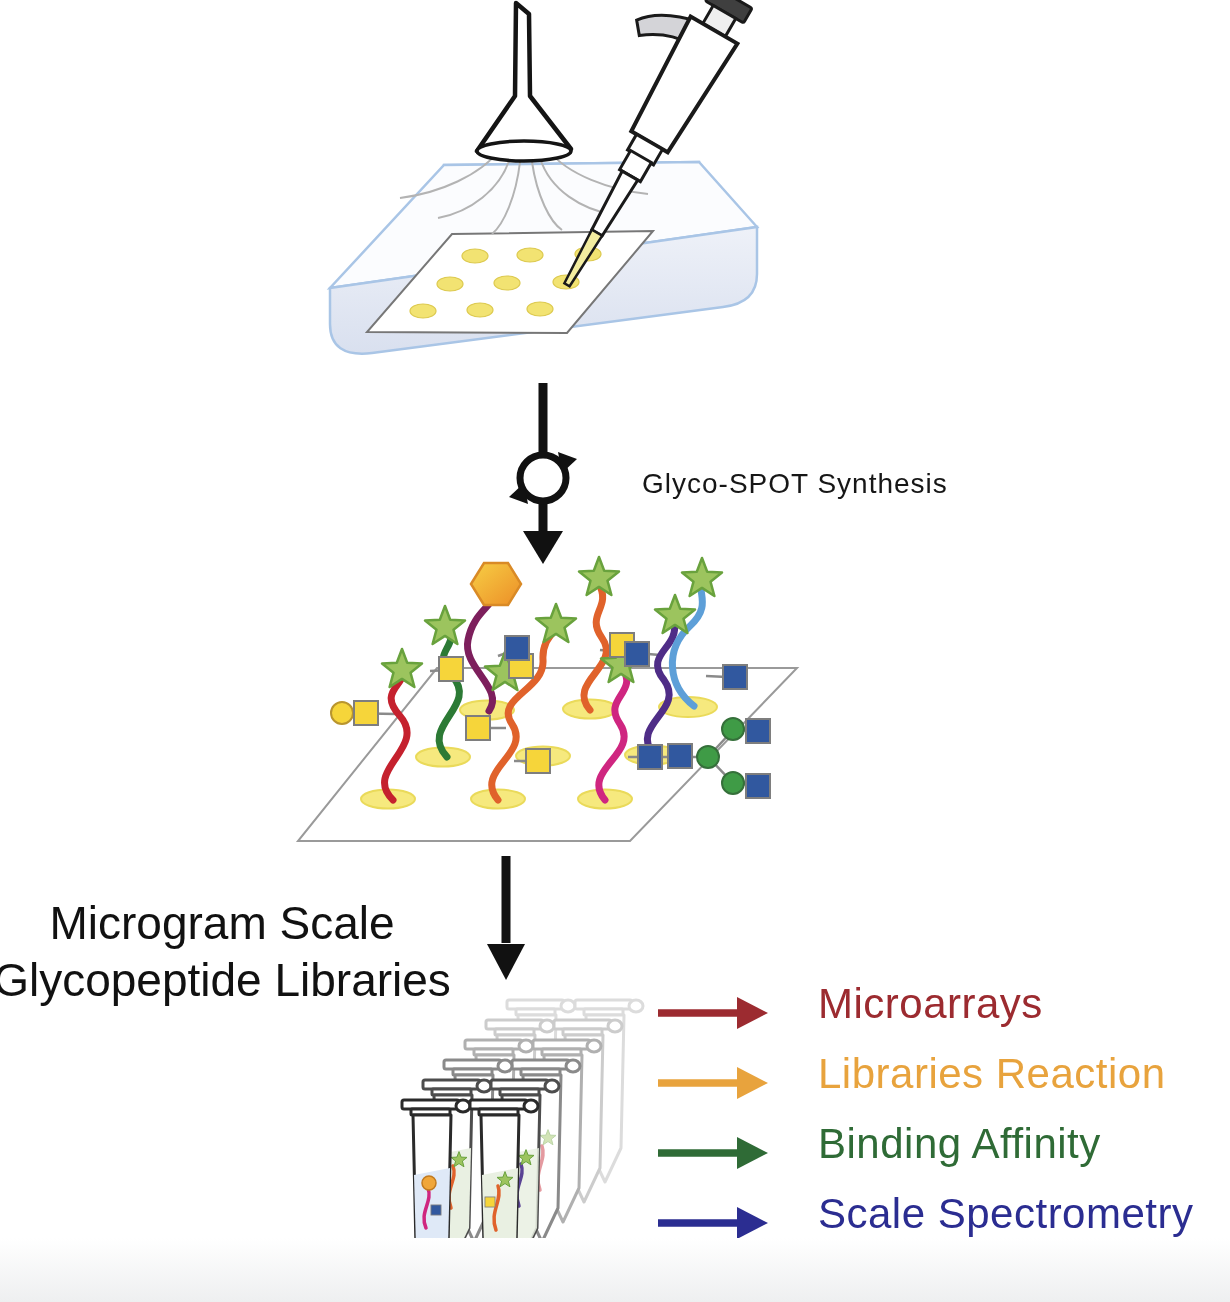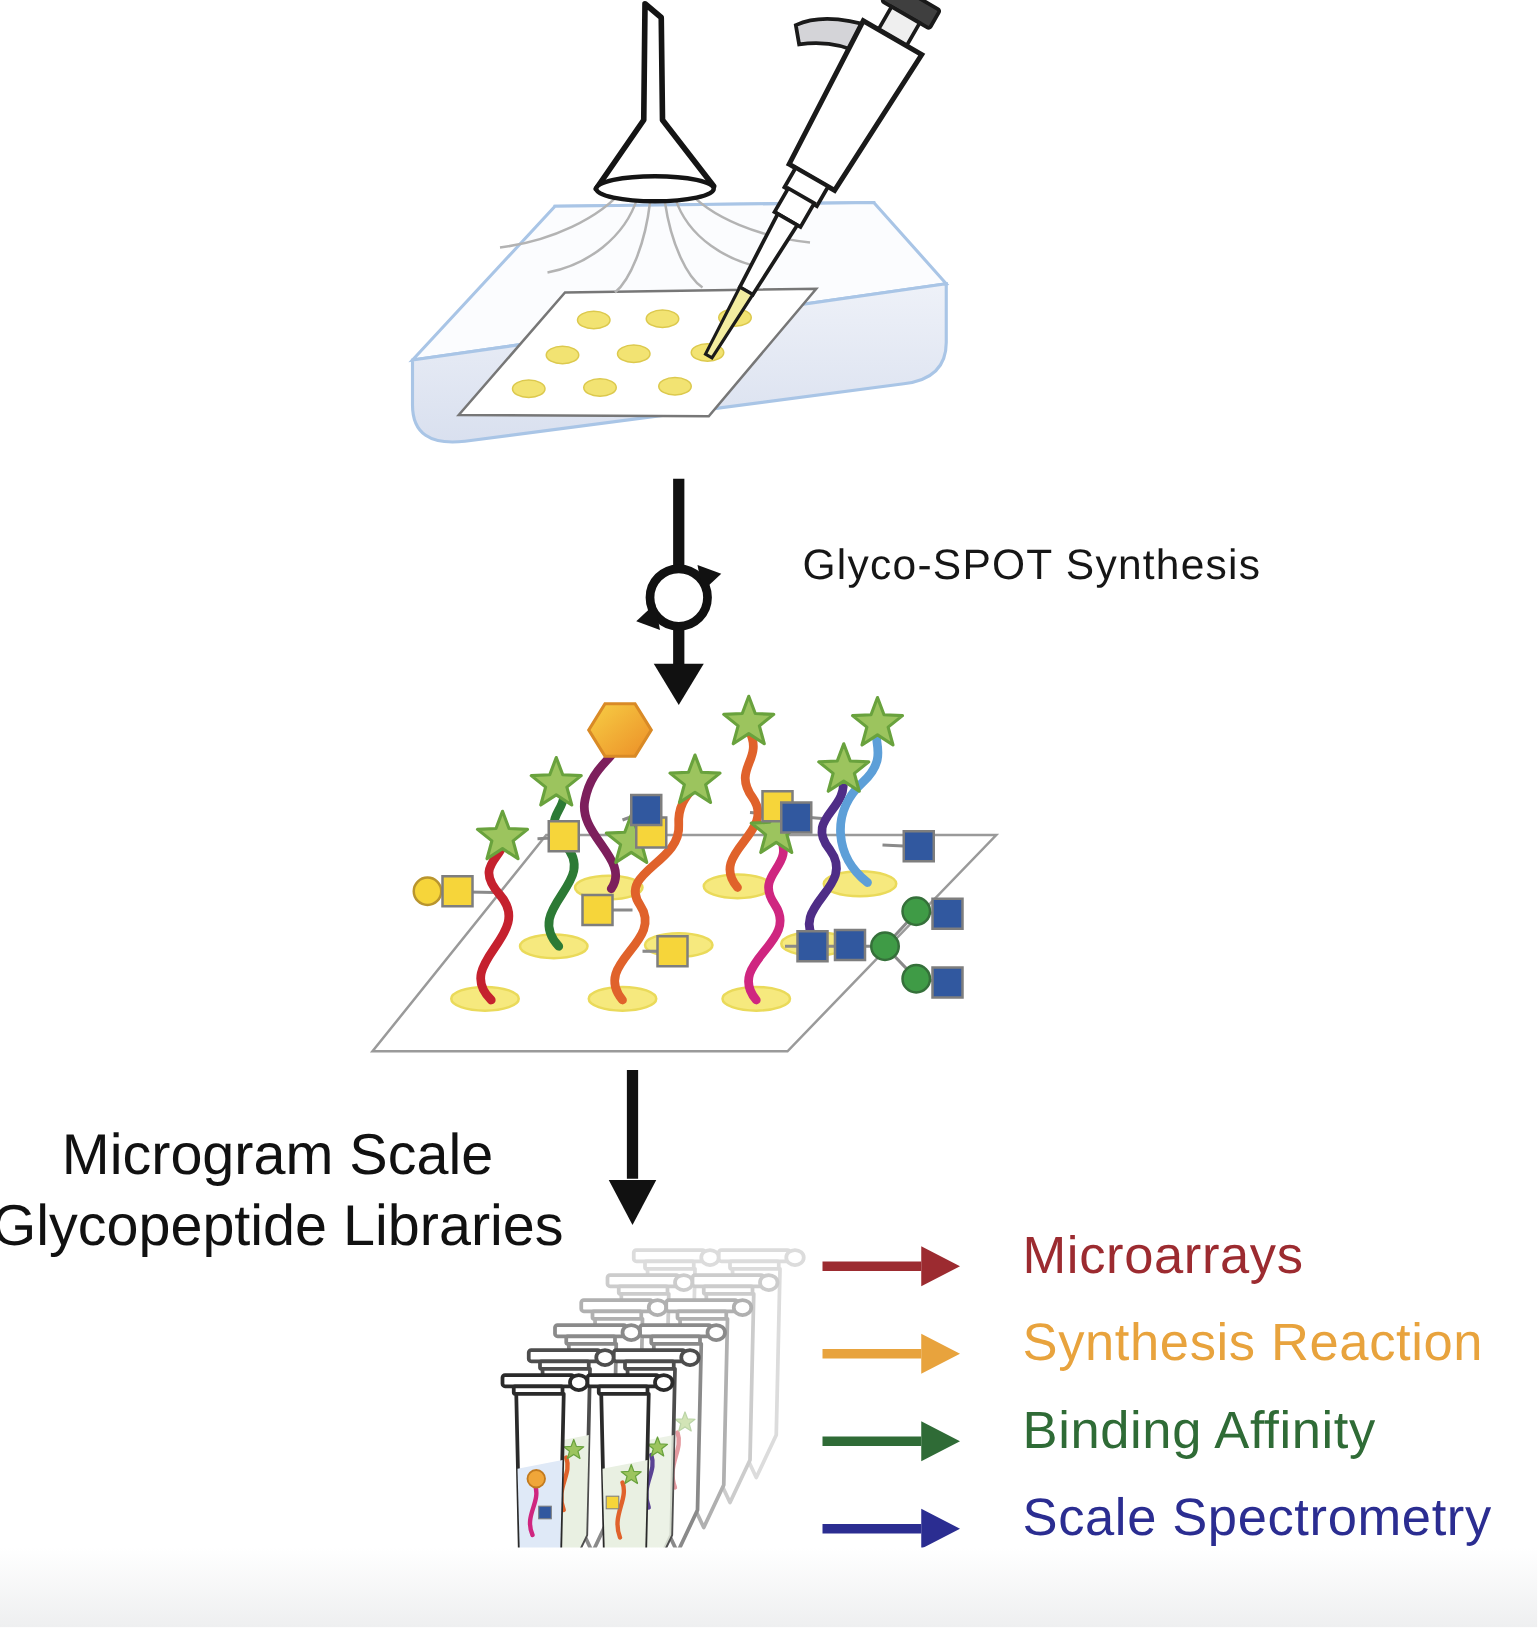--- a/index.html
+++ b/index.html
@@ -1,19 +1,19 @@
 <!DOCTYPE html>
 <html><head>
 <meta charset="utf-8">
 <style>
   html,body{margin:0;padding:0;background:#fff;}
   .canvas{position:relative;width:1230px;height:1302px;background:#ffffff;overflow:hidden;
           font-family:"Liberation Sans", sans-serif;}
   .layer{position:absolute;left:0;top:0;}
-  .fig-title{position:absolute;left:642px;top:433px;font-size:34px;letter-spacing:1px;
+  .fig-title{position:absolute;left:642px;top:468px;font-size:28px;letter-spacing:1px;
              color:#161616;white-space:nowrap;}
   .lib-label{position:absolute;left:-28px;top:895px;width:500px;text-align:center;
              font-size:46px;line-height:57px;color:#111;}
   .app-label{position:absolute;left:818px;font-size:42px;letter-spacing:.5px;white-space:nowrap;line-height:1;}
   .app-0{top:983px;color:#9c2b30;}
   .app-1{top:1053px;color:#e8a33d;}
   .app-2{top:1123px;color:#2f6b36;}
   .app-3{top:1193px;color:#2b2d91;}
   .footer-band{position:absolute;left:0;top:1238px;width:1230px;height:64px;
                background:linear-gradient(#ffffff,#eeeff0);}
@@ -248,18 +248,18 @@
   </svg>
 
   <div class="fig-title">Glyco-SPOT Synthesis</div>
 
   <div class="lib-label">
     <div>Microgram Scale</div>
     <div>Glycopeptide Libraries</div>
   </div>
 
   <div class="app-label app-0">Microarrays</div>
-  <div class="app-label app-1">Synthesis Reaction</div>
+  <div class="app-label app-1">Libraries Reaction</div>
   <div class="app-label app-2">Binding Affinity</div>
   <div class="app-label app-3">Scale Spectrometry</div>
 
   <div class="footer-band"></div>
 </div>
 
 </body></html>

